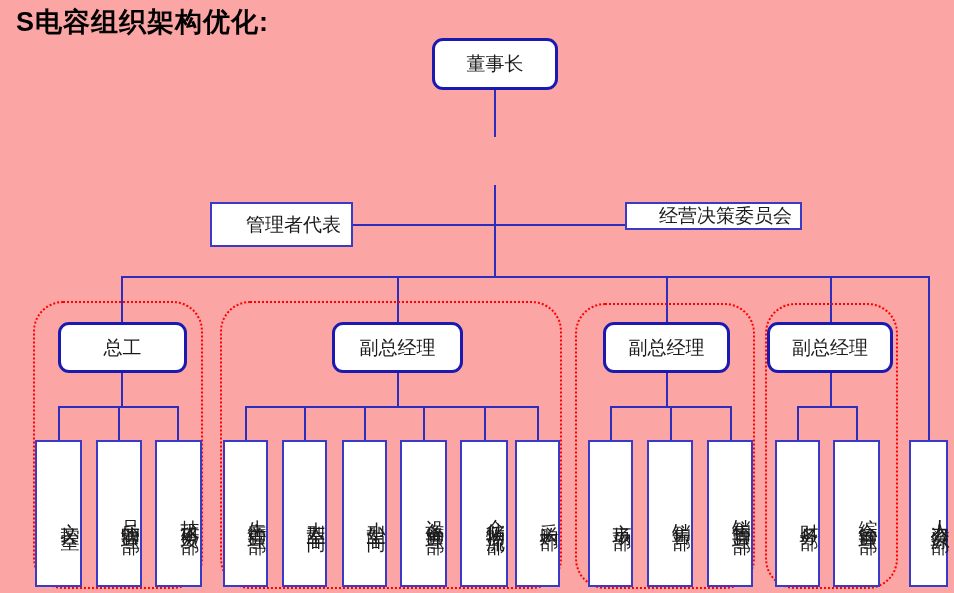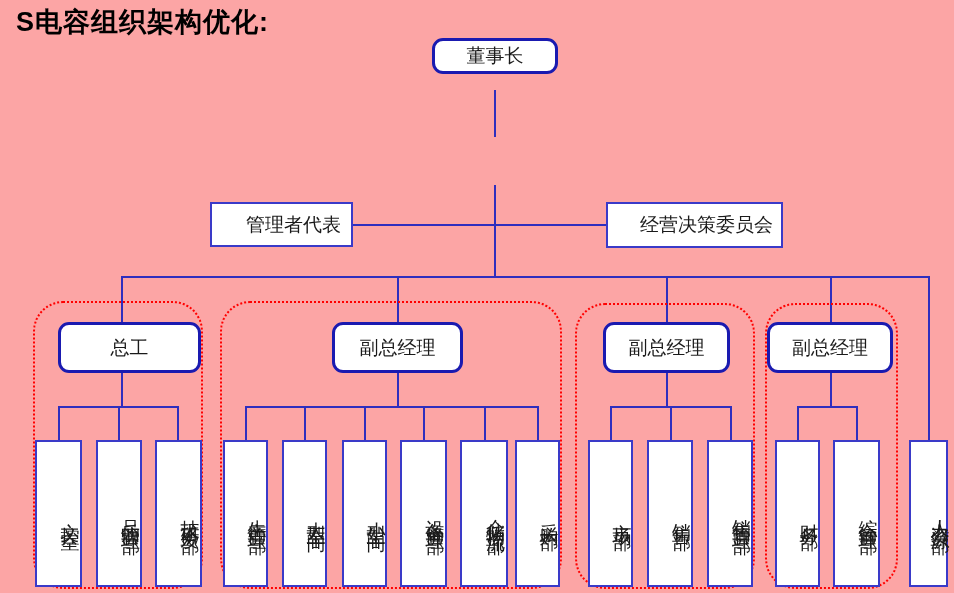--- a/index.html
+++ b/index.html
@@ -68,31 +68,31 @@
   <div class="line v" style="left:364px;top:406px;height:34px"></div>
   <div class="line v" style="left:423px;top:406px;height:34px"></div>
   <div class="line v" style="left:484px;top:406px;height:34px"></div>
   <div class="line v" style="left:537px;top:406px;height:34px"></div>
   <div class="line v" style="left:610px;top:406px;height:34px"></div>
   <div class="line v" style="left:670px;top:406px;height:34px"></div>
   <div class="line v" style="left:730px;top:406px;height:34px"></div>
   <div class="line v" style="left:797px;top:406px;height:34px"></div>
   <div class="line v" style="left:856px;top:406px;height:34px"></div>
 
-  <div class="box rounded" style="left:432px;top:38px;width:126px;height:36px">
+  <div class="box rounded" style="left:432px;top:38px;width:126px;height:52px">
     <span>董事长</span>
   </div>
   <div class="box square" style="left:210px;top:202px;width:143px;height:45px">
     <span>管理者代表</span>
   </div>
-  <div class="box square" style="left:606px;top:202px;width:177px;height:46px">
+  <div class="box square" style="left:625px;top:202px;width:177px;height:28px">
     <span>经营决策委员会</span>
   </div>
 
-  <div class="box rounded" style="left:58px;top:322px;width:143px;height:51px">
+  <div class="box rounded" style="left:58px;top:322px;width:129px;height:51px">
     <span>总工</span>
   </div>
   <div class="box rounded" style="left:332px;top:322px;width:131px;height:51px">
     <span>副总经理</span>
   </div>
   <div class="box rounded" style="left:603px;top:322px;width:127px;height:51px">
     <span>副总经理</span>
   </div>
   <div class="box rounded" style="left:767px;top:322px;width:126px;height:51px">
     <span>副总经理</span>

